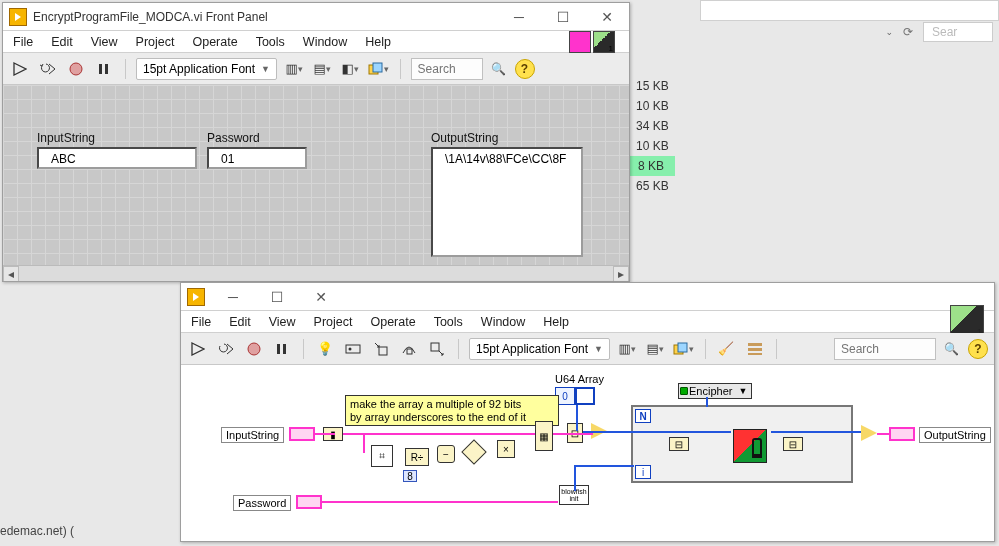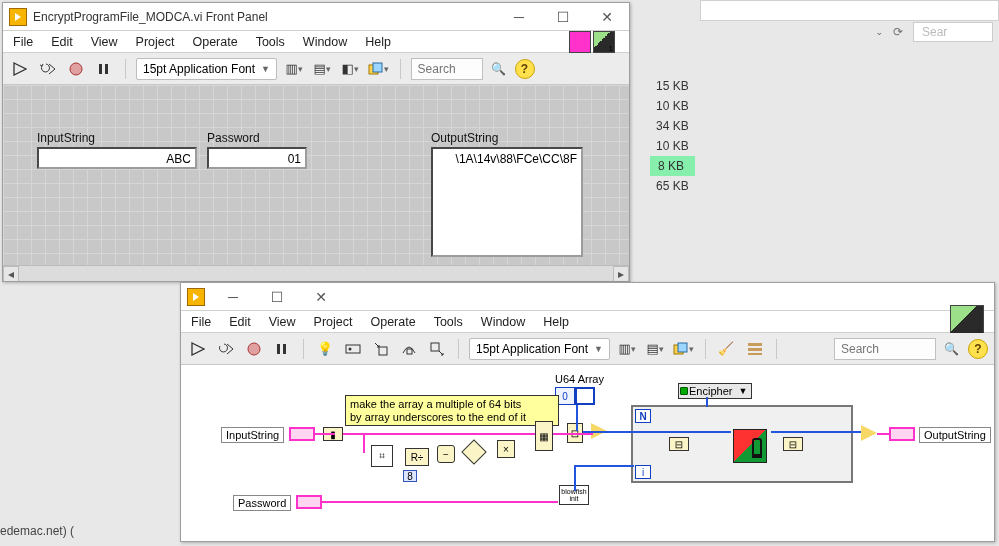--- a/index.html
+++ b/index.html
@@ -99,22 +99,22 @@
       linear-gradient(#d6d6d6 1px, transparent 1px) 0 0/14px 14px,
       linear-gradient(90deg,#d6d6d6 1px, transparent 1px) 0 0/14px 14px,
       #c8c8c8;
   }
   .ctl{
     position:absolute; display:flex; flex-direction:column; gap:2px;
     font-size:12px;
   }
   .ctl label{ color:#111; font-size:12px;}
   .strbox{
-    background:#fff; border:2px inset #9c9c9c; padding:3px 4px;
-    font-size:12px; color:#000; min-height:18px;text-align:right;
+    background:#fff; border:2px inset #9c9c9c; padding:3px 12px;
+    font-size:12px; color:#000; min-height:18px;
   }
   .fp-scroll-h{
     position:absolute; left:0; right:0; bottom:0; height:16px; background:#dcdcdc;
     border-top:1px solid #bbb; display:flex; align-items:center;
   }
   .fp-scroll-h .arrow{ width:16px;height:16px; background:#e6e6e6; border:1px solid #bbb;
                        display:flex;align-items:center;justify-content:center; color:#555;}
 
   
   .bd-body{
@@ -182,37 +182,37 @@
     position:absolute; width:0;height:0;
     border-top:8px solid transparent; border-bottom:8px solid transparent;
     border-left:16px solid #f7d867;
   }
 
   
   .filelist{
     position:absolute; left:630px; top:76px; font-size:12px; color:#333;
     line-height:20px;
   }
-  .filelist .row{ padding:0 6px;margin-left:20px;}
+  .filelist .row{ padding:0 6px;}
   .filelist .row.sel{ background:#86efac;padding-left:8px;}
 
   
   .edge-strip{ position:absolute; background:#fff; border:1px solid #d0d0d0;}
   .tiny-caret{ font-size:9px; color:#666;}
 </style>
 </head>
 <body>
 
 <div class="edge-strip" style="left:700px; top:0; width:299px; height:21px;"></div>
 
 <div style="position:absolute; left:1028px; top:22px; width:0;"></div>
 <div style="position:absolute; right:6px; top:22px; color:#777; font-size:12px; display:flex; align-items:center; gap:10px;">
   <span class="tiny-caret">⌄</span>
   <span>⟳</span>
-  <span style="border:1px solid #ccc; padding:2px 8px; background:#fff; width:80px; color:#bbb;">Sear</span>
+  <span style="border:1px solid #ccc; padding:2px 8px; background:#fff; width:70px; color:#bbb;">Sear</span>
 </div>
 <div class="filelist">
   <div class="row">15 KB</div>
   <div class="row">10 KB</div>
   <div class="row">34 KB</div>
   <div class="row">10 KB</div>
   <div class="row sel">8 KB</div>
   <div class="row">65 KB</div>
 </div>
 <div style="position:absolute; left:0; bottom:8px; font-size:12px; color:#444;">edemac.net) (</div>
@@ -434,21 +434,21 @@
       <div class="idx">0</div>
       <div class="val"></div>
     </div>
 
     <div class="ring" style="left:497px; top:18px;">
       <span>Encipher</span>
       <span class="caret">▼</span>
     </div>
 
     <div class="comment" style="left:164px; top:30px;">
-      <div>make the array a multiple of 64 bits</div>
+      <div>make the array a multiple of 92 bits</div>
       <div>by array underscores to the end of it</div>
     </div>
 
     <div class="node" style="left:142px; top:62px; width:20px;height:14px;">▮</div>
     <div class="node" style="left:190px; top:80px; width:22px;height:22px; background:#fff;">⌗</div>
     <div class="node" style="left:224px; top:83px; width:24px;height:18px;">R÷</div>
     <div class="node" style="left:222px; top:105px; width:14px;height:12px; background:#dde6ff; border-color:#3355bb;">8</div>
     <div class="node" style="left:256px; top:80px; width:18px;height:18px; border-radius:3px;">−</div>
     <div class="node" style="left:284px; top:78px; width:18px;height:18px; transform:rotate(45deg);"></div>
     <div class="node" style="left:316px; top:75px; width:18px;height:18px;">×</div>

